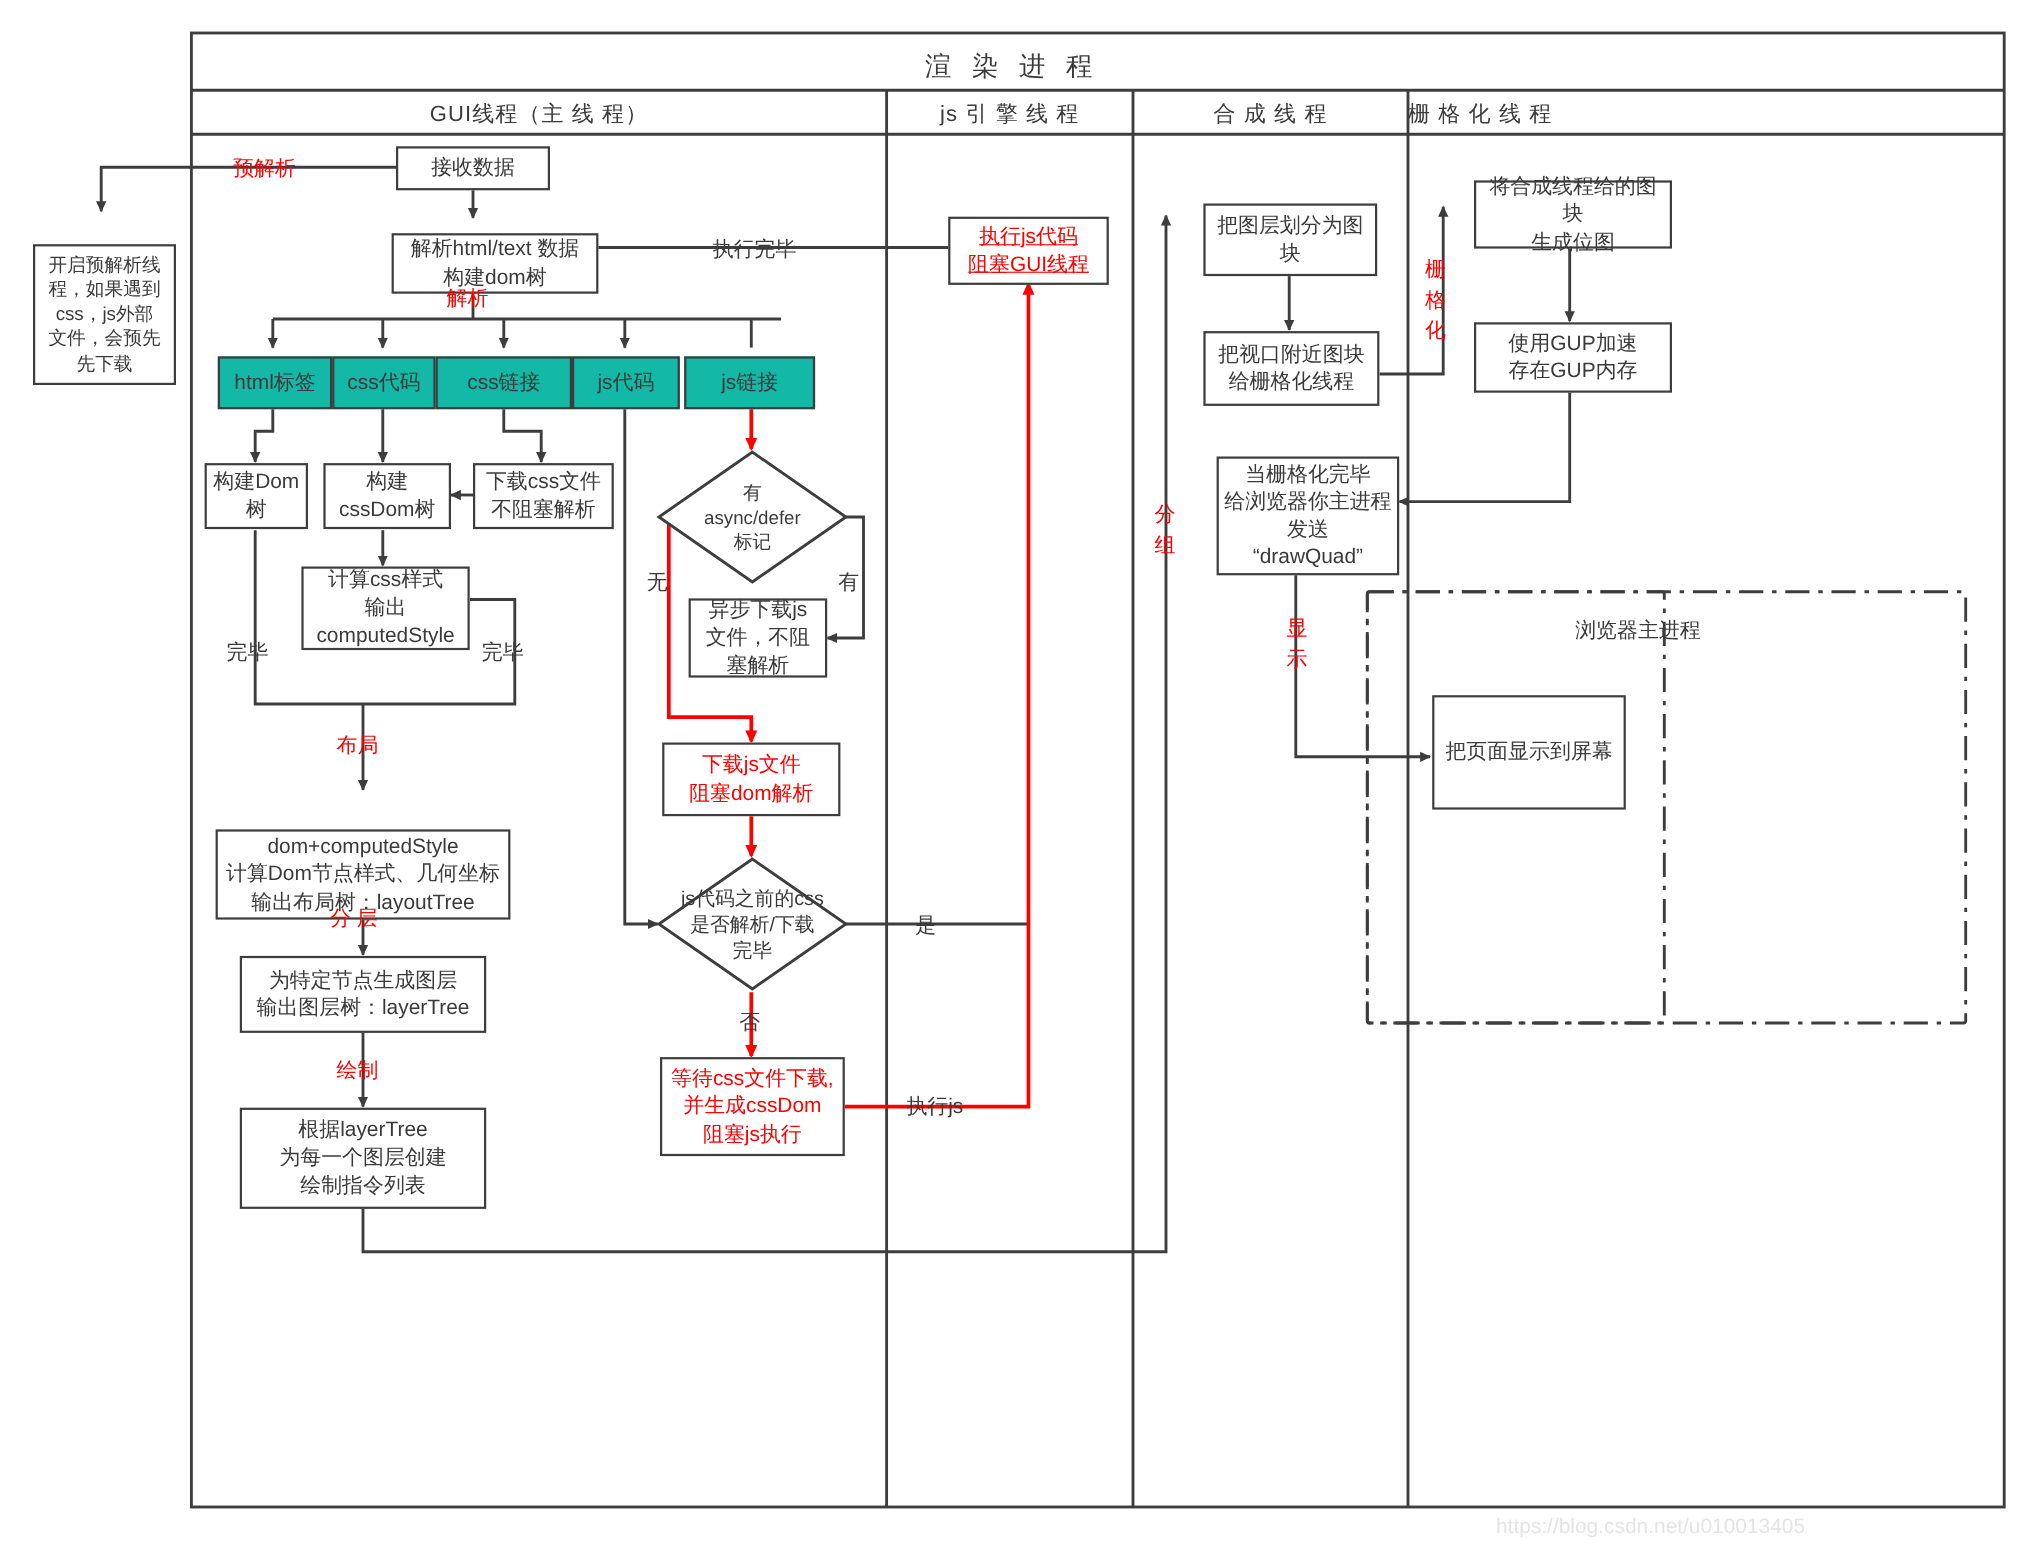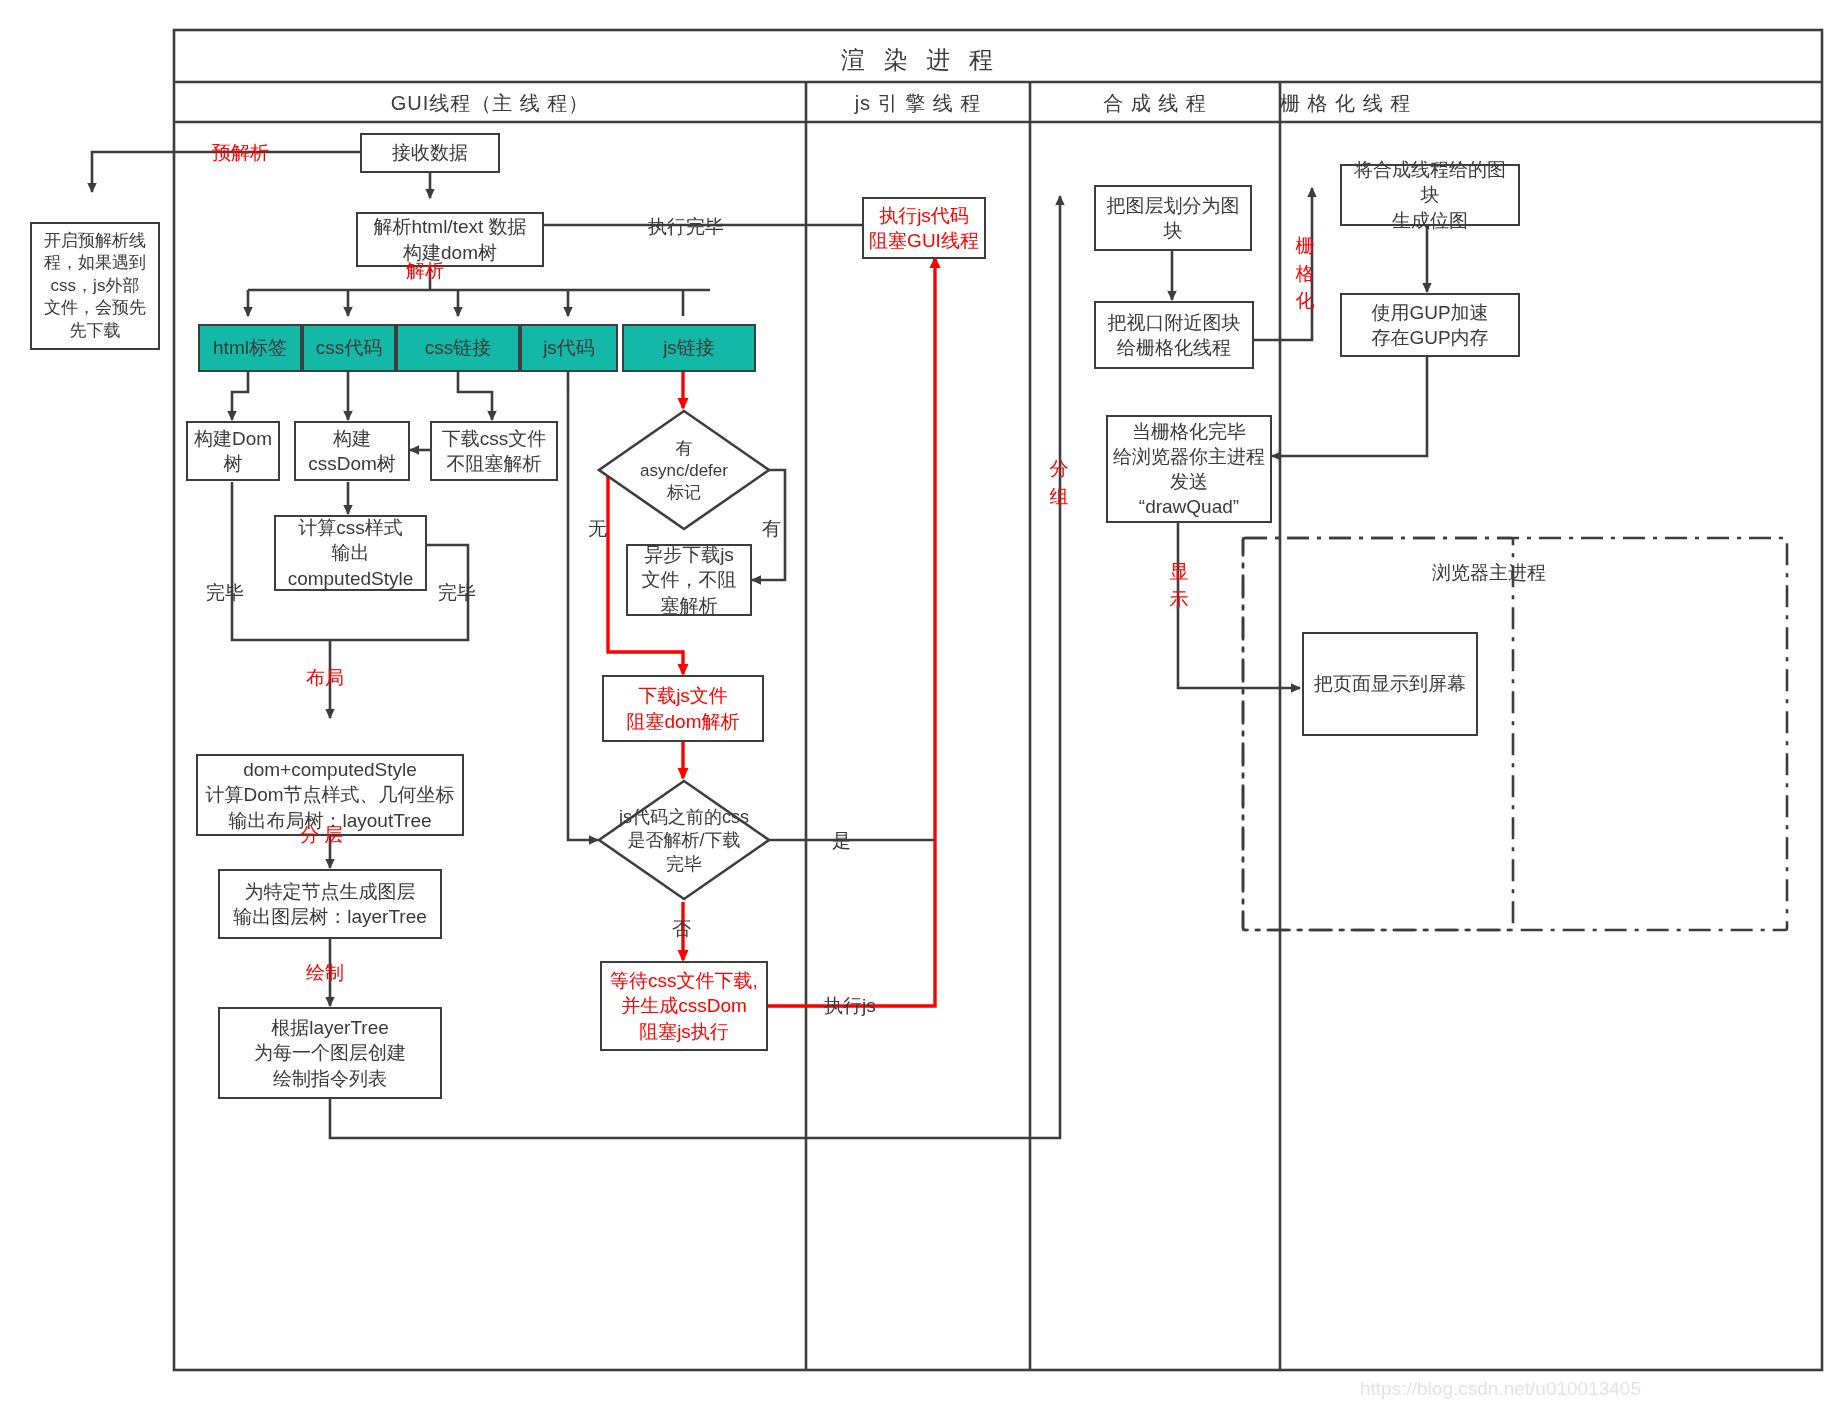--- a/index.html
+++ b/index.html
@@ -141,21 +141,21 @@
 
   <div class="nodebox" style="left:360px;top:133px;width:140px;height:40px;">接收数据</div>
 
   <div class="nodebox" style="left:344px;top:212px;width:188px;height:55px;white-space:pre-line;margin-left:12px;">解析html/text 数据
 构建dom树</div>
 
   <div class="cell" style="left:198px;top:324px;width:104px;height:48px;">html标签</div>
   <div class="cell" style="left:302px;top:324px;width:94px;height:48px;">css代码</div>
   <div class="cell" style="left:396px;top:324px;width:124px;height:48px;">css链接</div>
   <div class="cell" style="left:520px;top:324px;width:98px;height:48px;">js代码</div>
-  <div class="cell" style="left:622px;top:324px;width:134px;height:48px;">js链接</div>
+  <div class="cell" style="left:622px;top:324px;width:119px;height:48px;">js链接</div>
 
   <div class="nodebox" style="left:186px;top:421px;width:94px;height:60px;white-space:pre-line;">构建Dom
 树</div>
   <div class="nodebox" style="left:294px;top:421px;width:116px;height:60px;white-space:pre-line;">构建
 cssDom树</div>
   <div class="nodebox" style="left:430px;top:421px;width:128px;height:60px;white-space:pre-line;">下载css文件
 不阻塞解析</div>
 
   <div class="nodebox" style="left:274px;top:515px;width:153px;height:76px;white-space:pre-line;">计算css样式
 输出
@@ -190,21 +190,21 @@
     <polygon points="88,3 173,62 88,121 3,62" fill="#fff" stroke="#3d3d3d" stroke-width="2.6"></polygon>
   </svg>
   <div class="diamond-label" style="left:588px;top:786px;width:192px;height:110px;white-space:pre-line;font-size:18px;">js代码之前的css
 是否解析/下载
 完毕</div>
 
   <div class="nodebox red" style="left:600px;top:961px;width:168px;height:90px;white-space:pre-line;">等待css文件下载,
 并生成cssDom
 阻塞js执行</div>
 
-  <div class="nodebox red" style="left:862px;top:197px;width:124px;height:62px;white-space:pre-line;">执行js代码
+  <div class="nodebox red" style="left:862px;top:197px;width:146px;height:62px;white-space:pre-line;text-decoration:underline;">执行js代码
 阻塞GUI线程</div>
 
   <div class="nodebox" style="left:1094px;top:185px;width:158px;height:66px;">把图层划分为图块</div>
   <div class="nodebox" style="left:1094px;top:301px;width:160px;height:68px;white-space:pre-line;">把视口附近图块
 给栅格化线程</div>
   <div class="nodebox" style="left:1106px;top:415px;width:166px;height:108px;white-space:pre-line;">当栅格化完毕
 给浏览器你主进程
 发送
 “drawQuad”</div>
 

